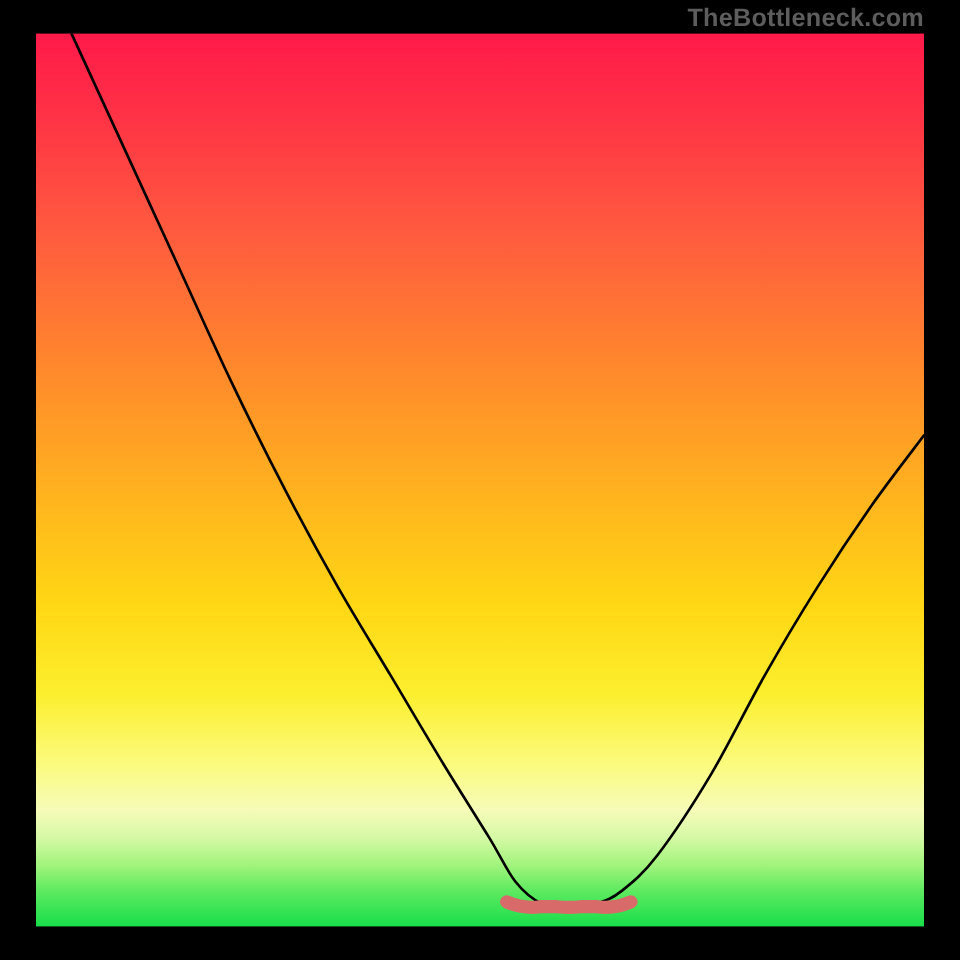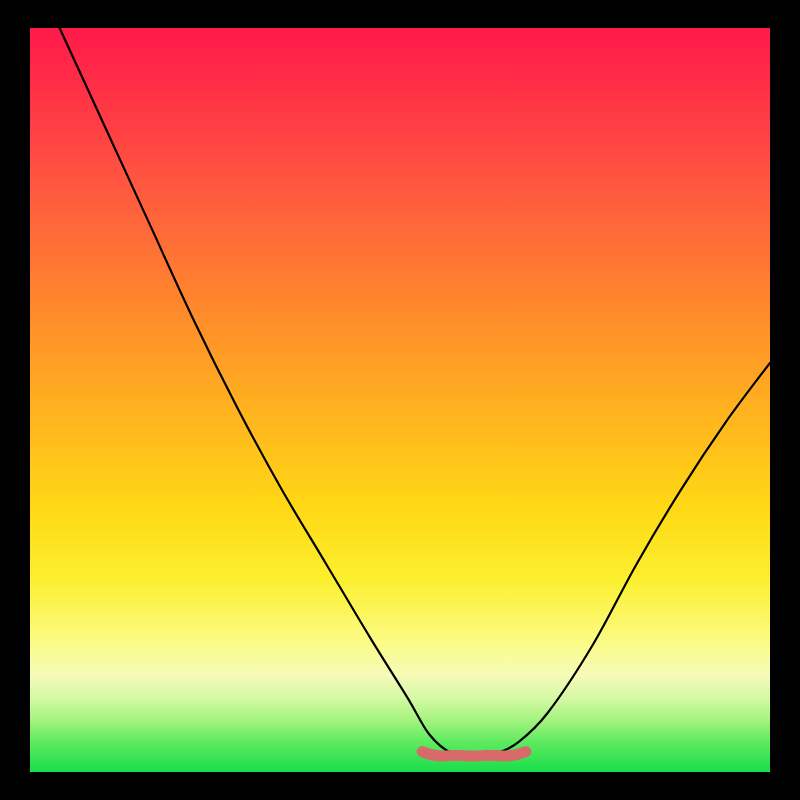--- a/index.html
+++ b/index.html
@@ -56,20 +56,21 @@
     left: 0;
     top: 0;
     width: 740px;
     height: 744px;
   }
 </style>
 </head>
 <body>
 
 <div class="frame">
+  <div class="watermark">TheBottleneck.com</div>
   <div class="plot">
     <svg class="curve" viewBox="0 0 740 744" preserveAspectRatio="none">
       <path id="bottleneck-path" fill="none" stroke="#000" stroke-width="2.2" stroke-linejoin="round" stroke-linecap="round" d="M 29.6 0.0 C 37.0 16.1, 59.2 64.5, 74.0 96.7 C 88.8 129.0, 103.6 161.2, 118.4 193.4 C 133.2 225.7, 148.0 259.2, 162.8 290.2 C 177.6 321.2, 192.4 350.9, 207.2 379.4 C 222.0 408.0, 236.8 435.2, 251.6 461.3 C 266.4 487.3, 281.2 510.9, 296.0 535.7 C 310.8 560.5, 326.8 587.8, 340.4 610.1 C 354.0 632.4, 367.5 653.5, 377.4 669.6 C 387.3 685.7, 392.2 697.5, 399.6 706.8 C 407.0 716.1, 414.4 721.7, 421.8 725.4 C 429.2 729.1, 436.6 729.1, 444.0 729.1 C 451.4 729.1, 458.8 727.9, 466.2 725.4 C 473.6 722.9, 479.8 721.1, 488.4 714.2 C 497.0 707.4, 505.7 700.6, 518.0 684.5 C 530.3 668.4, 547.6 642.3, 562.4 617.5 C 577.2 592.7, 592.0 561.7, 606.8 535.7 C 621.6 509.6, 636.4 484.8, 651.2 461.3 C 666.0 437.7, 680.8 415.4, 695.6 394.3 C 710.4 373.2, 732.6 344.7, 740.0 334.8"></path>
       <path id="flat-bottom-path" fill="none" stroke="#d96a6a" stroke-width="11" stroke-linecap="round" d="M 392.2 723.6
               Q 406.2 729.6 420.2 727.6
               L 434.0 727.6
               Q 444.0 728.6 454.0 727.6
               L 467.8 727.6
               Q 481.8 729.6 495.8 723.6"></path>
     </svg>

